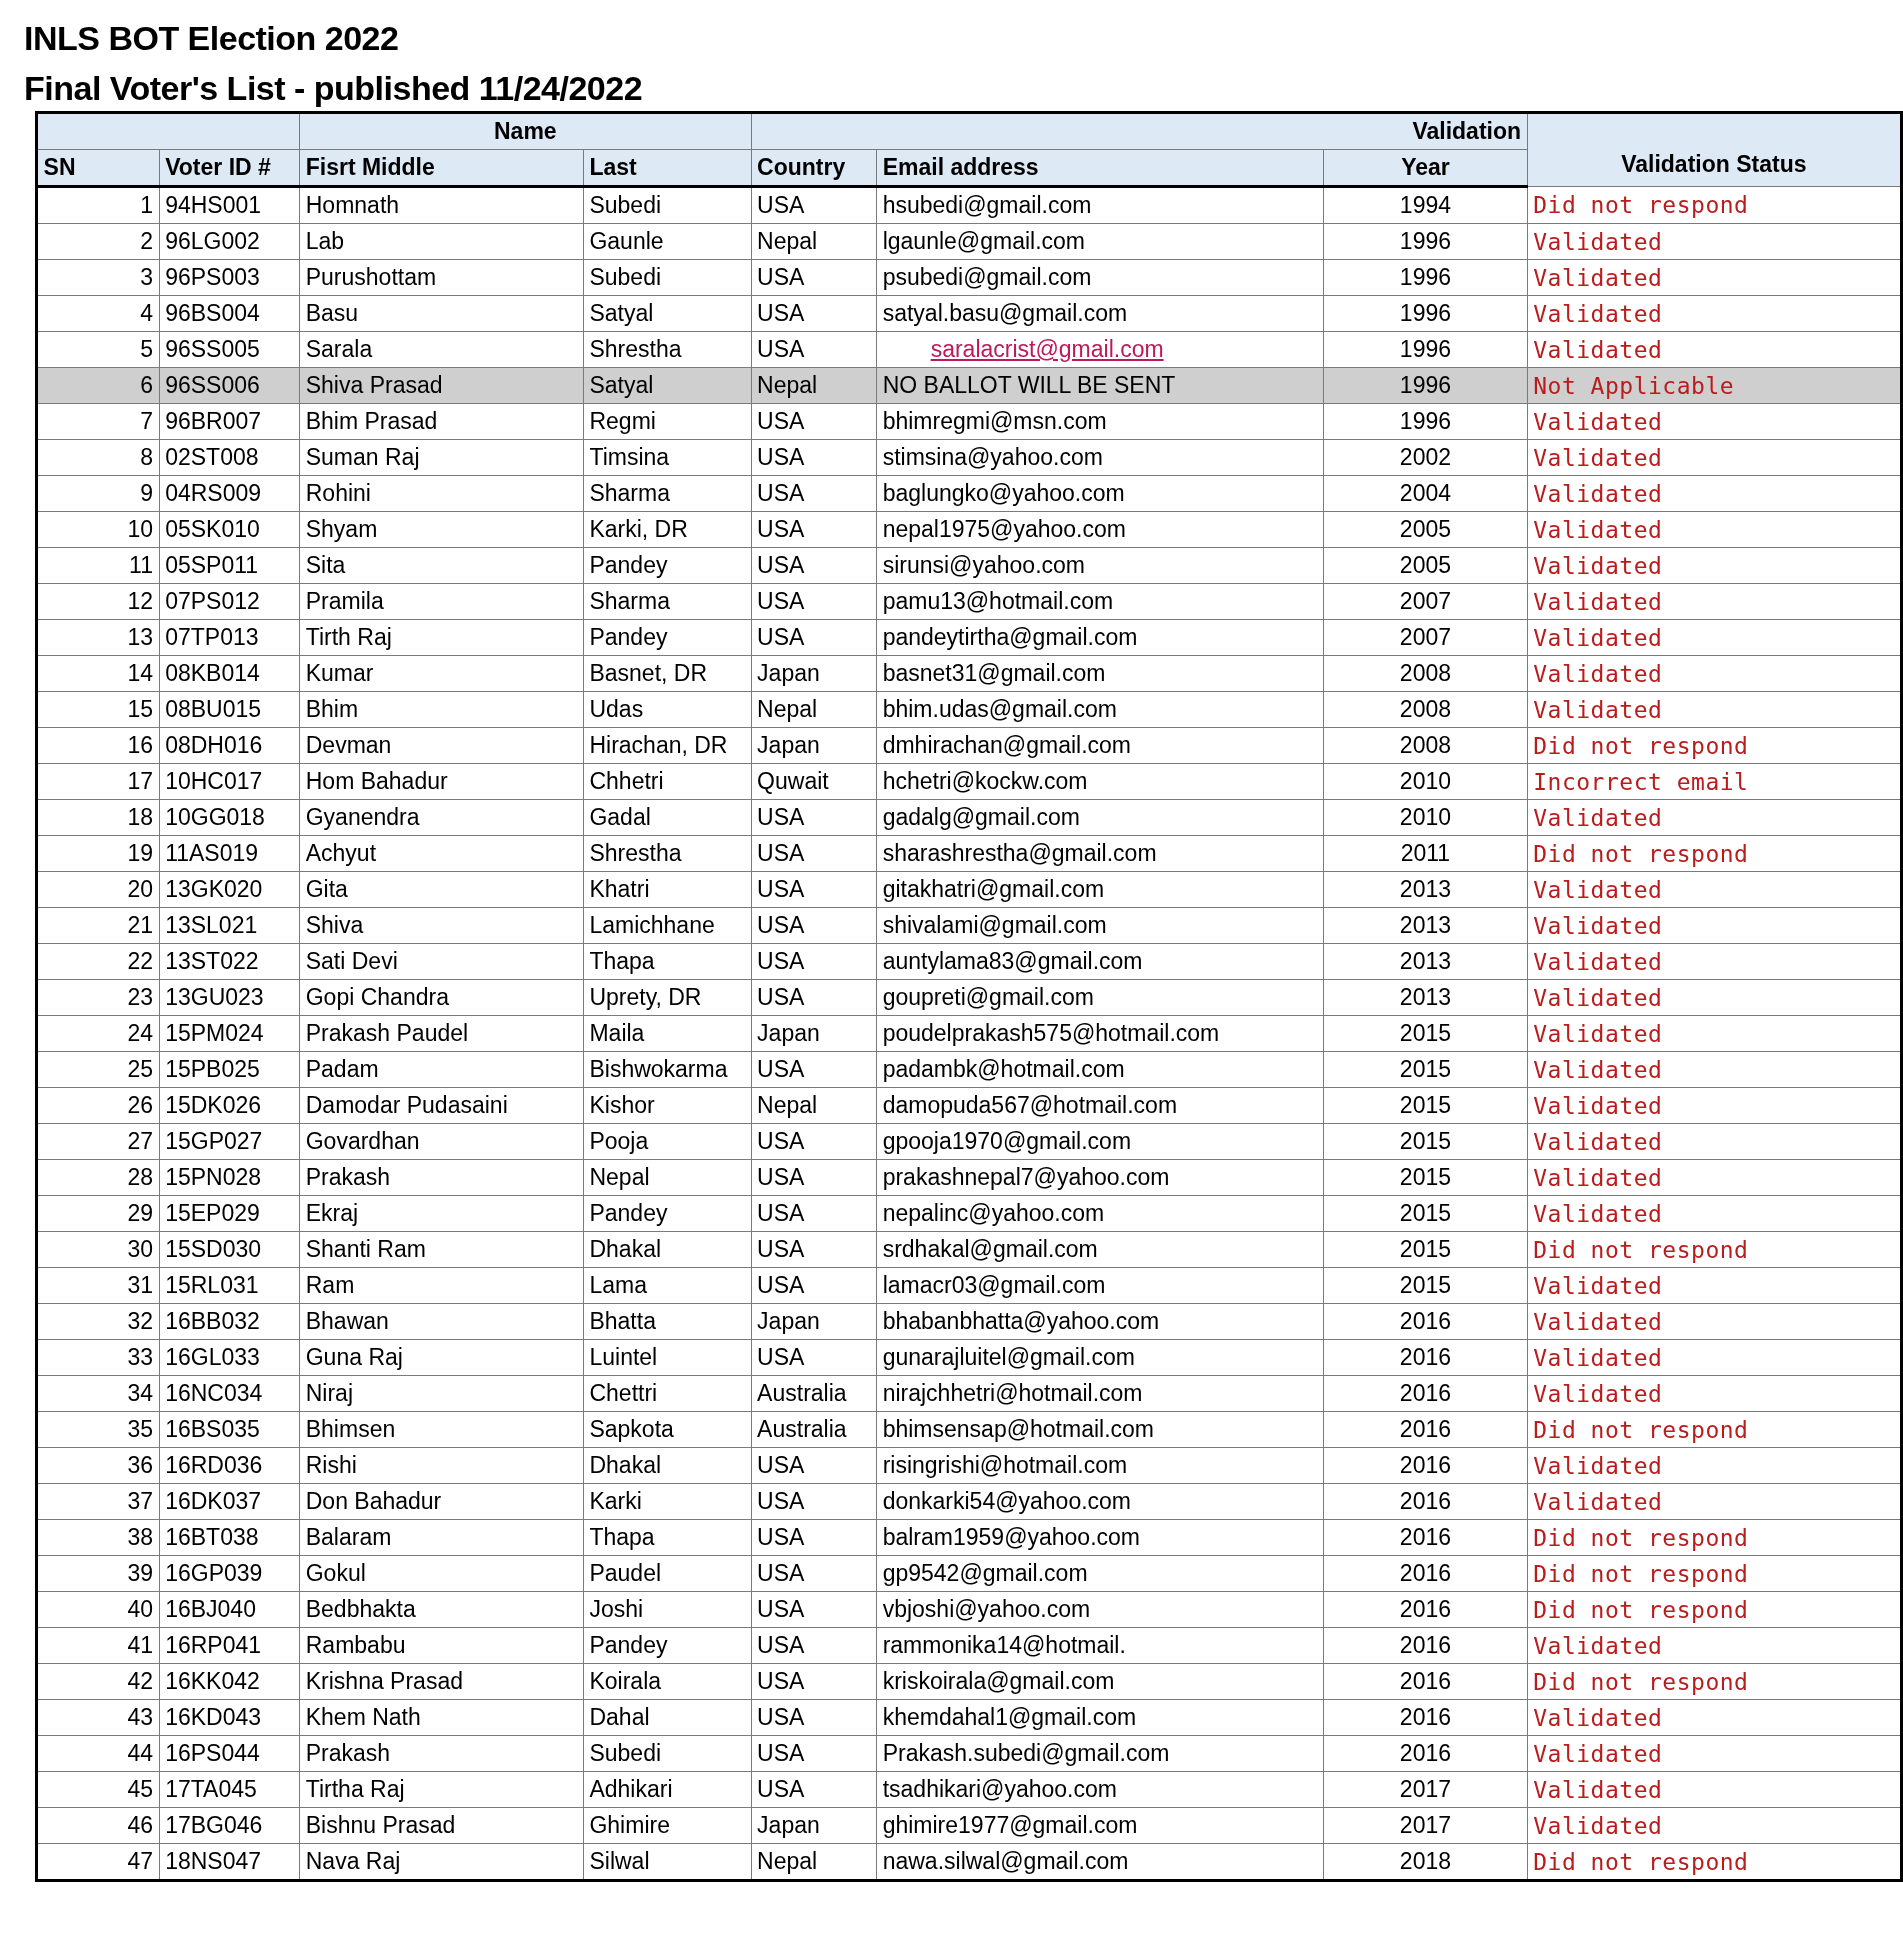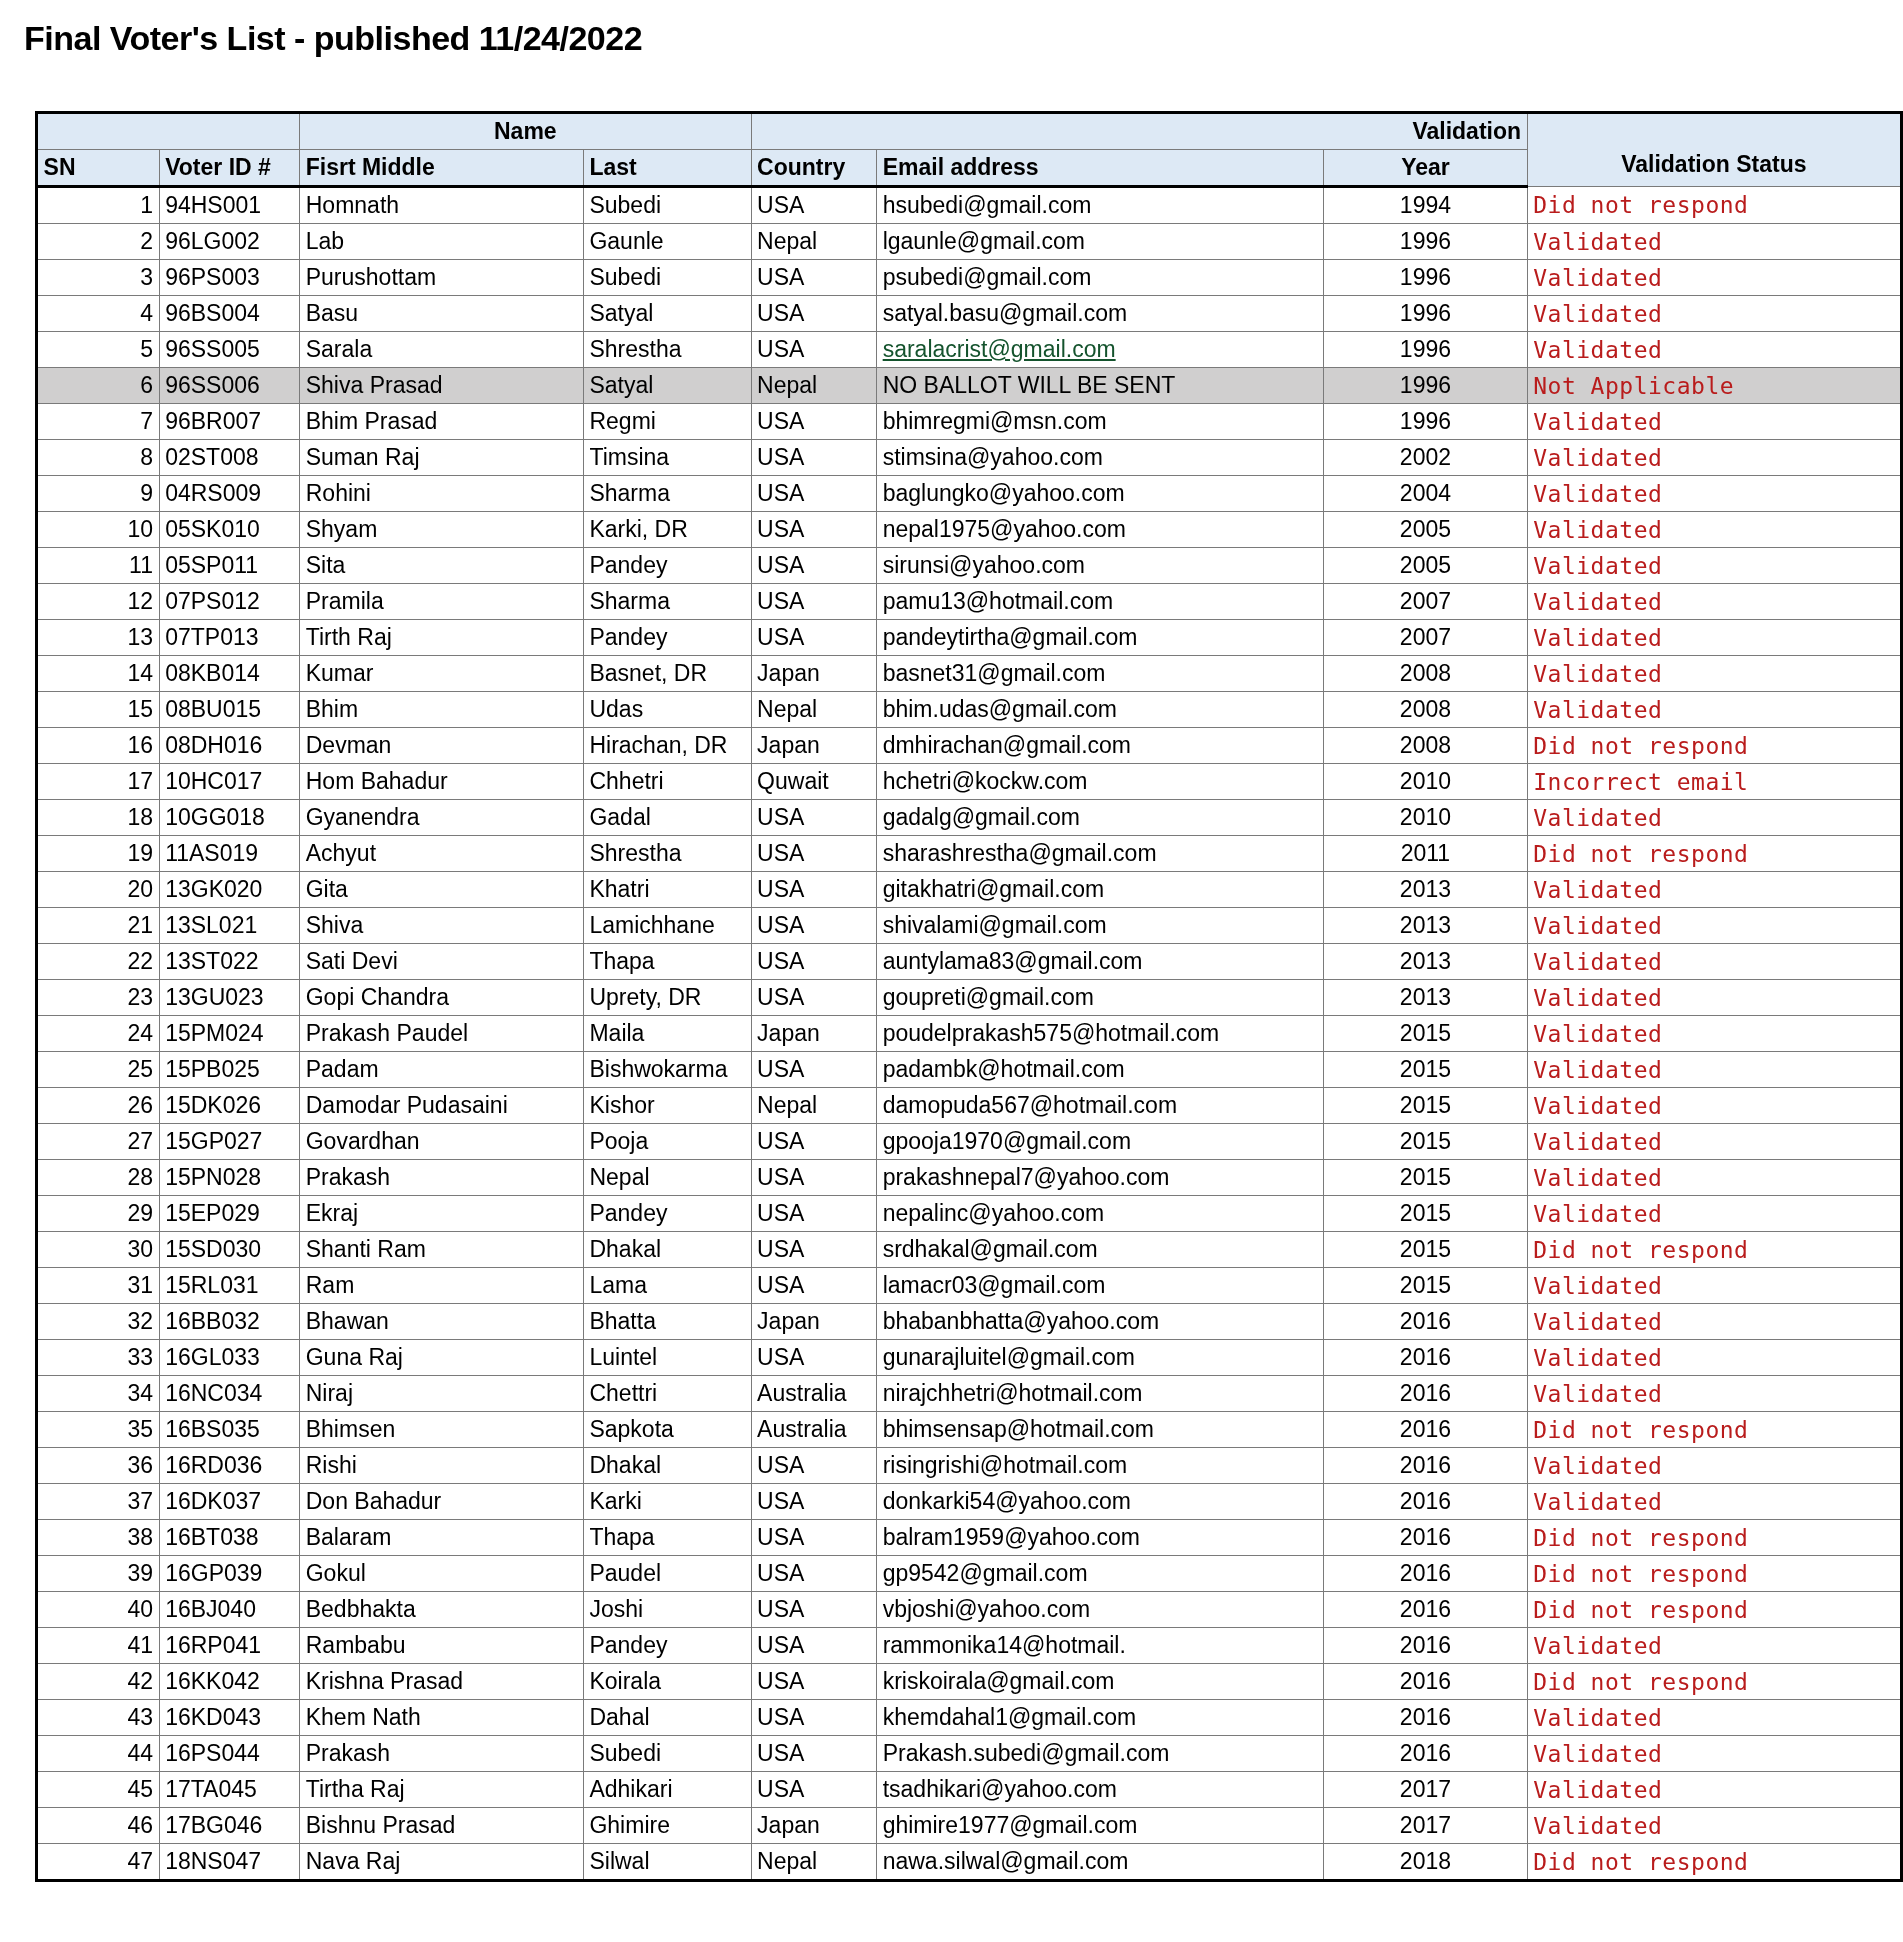--- a/index.html
+++ b/index.html
@@ -21,27 +21,28 @@
   td.sn { text-align: right; border-right: 1.9px solid #000; }
   td.vid { border-right: 1.9px solid #000; }
   td.first { border-right: 1.9px solid #000; }
   td.last { border-right: 1.9px solid #000; }
   td.country { border-right: 1.9px solid #000; }
   td.email { border-right: 1.9px solid #000; }
   td.year { text-align: center; border-right: 1.9px solid #000; }
   td.status { font-family: "DejaVu Sans Mono", monospace; color: #b91c1c; font-size: 25px;
               letter-spacing: 0.5px; }
   tr.highlight td { background: #d0cfcf; }
-  a.link { color: #14532d; text-decoration: underline; }
+  a.link { color: #be185d; text-decoration: underline; margin-left: 48px; }
   tbody tr td { border-left: none; }
 </style>
 </head>
 <body>
 
 <div class="titles">
+  <div class="title">INLS BOT Election 2022</div>
   <div class="title">Final Voter's List - published 11/24/2022</div>
 </div>
 
 <table class="voters">
   <colgroup>
     <col style="width:124px">
     <col style="width:141px">
     <col style="width:285px">
     <col style="width:168px">
     <col style="width:126px">

